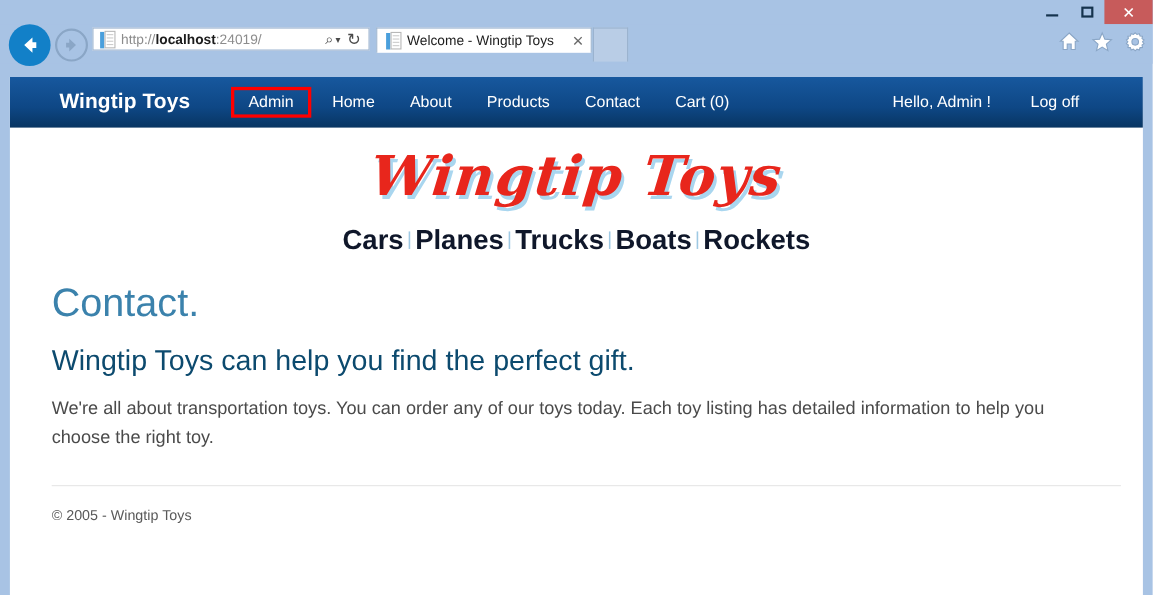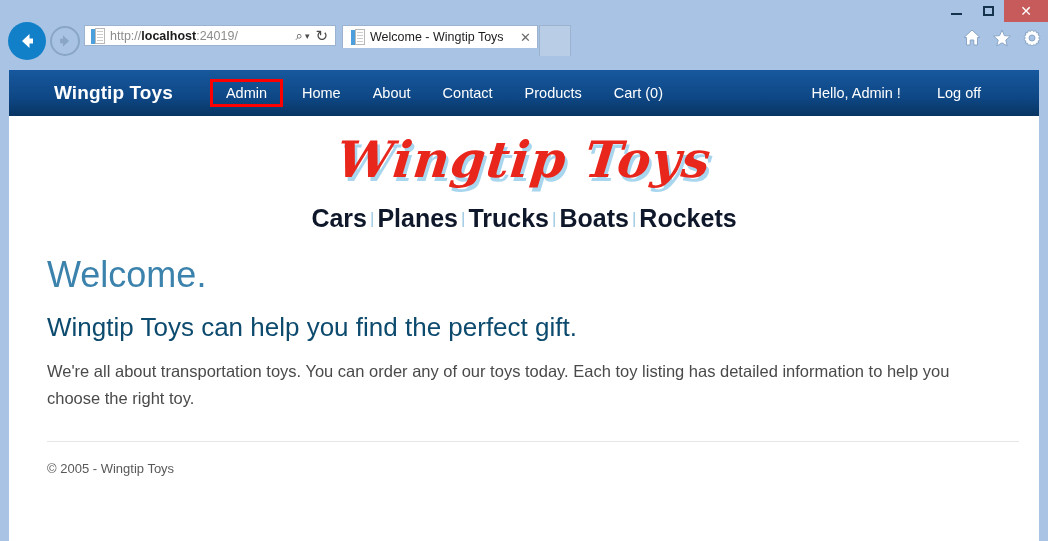--- a/index.html
+++ b/index.html
@@ -392,39 +392,39 @@
 
   <div id="page">
 
     <div id="navbar">
       <span id="brand">Wingtip Toys</span>
 
       <div id="nav-links">
         <span class="nav-link highlight">Admin</span>
         <span class="nav-link">Home</span>
         <span class="nav-link">About</span>
+        <span class="nav-link">Products</span>
         <span class="nav-link">Contact</span>
-        <span class="nav-link">Products</span>
         <span class="nav-link">Cart (0)</span>
       </div>
 
       <div id="nav-right">
         <span class="nav-link">Hello, Admin !</span>
         <span class="nav-link">Log off</span>
       </div>
     </div>
 
     <div id="logo-wrap">
       <span id="logo">Wingtip Toys</span>
     </div>
 
     <div id="categories"><span class="cat">Cars</span><span class="sep">|</span><span class="cat">Planes</span><span class="sep">|</span><span class="cat">Trucks</span><span class="sep">|</span><span class="cat">Boats</span><span class="sep">|</span><span class="cat">Rockets</span></div>
 
     <div id="main">
-      <h1 id="headline">Welcome.</h1>
+      <h1 id="headline">Contact.</h1>
       <h2 id="subhead">Wingtip Toys can help you find the perfect gift.</h2>
       <p id="body-text">We're all about transportation toys. You can order any of our toys today. Each toy listing has detailed information to help you choose the right toy.</p>
       <hr id="divider">
       <div id="footer">© 2005 - Wingtip Toys</div>
     </div>
 
   </div>
 </div>
 
 </body></html>

